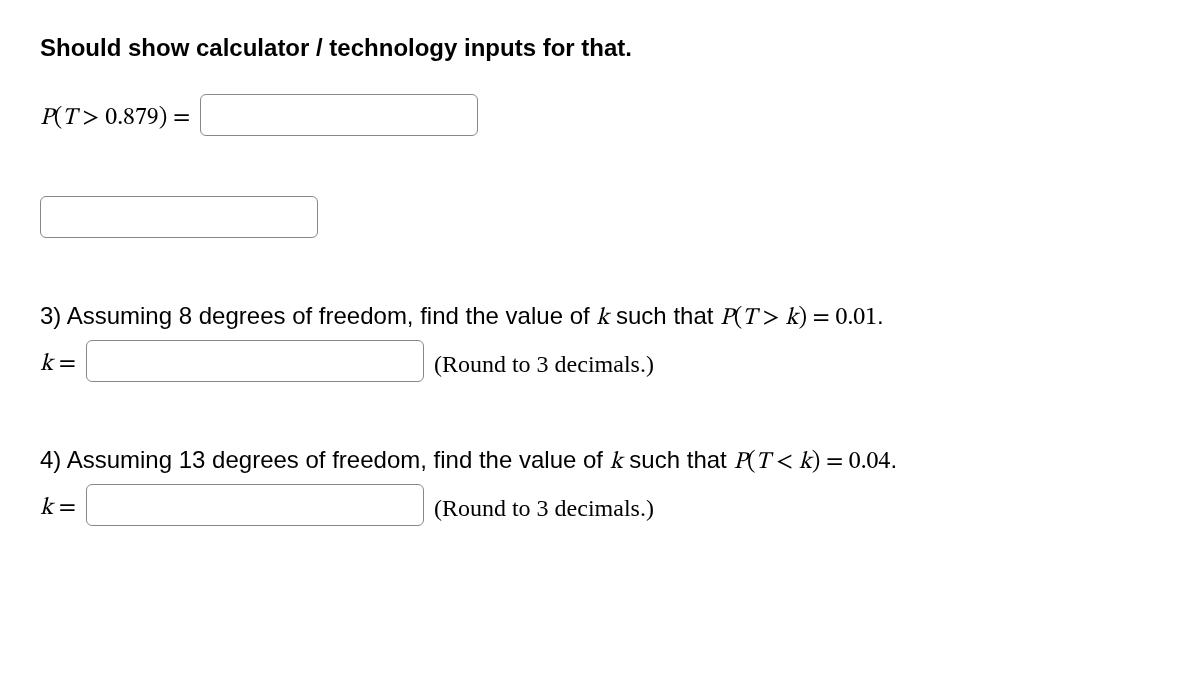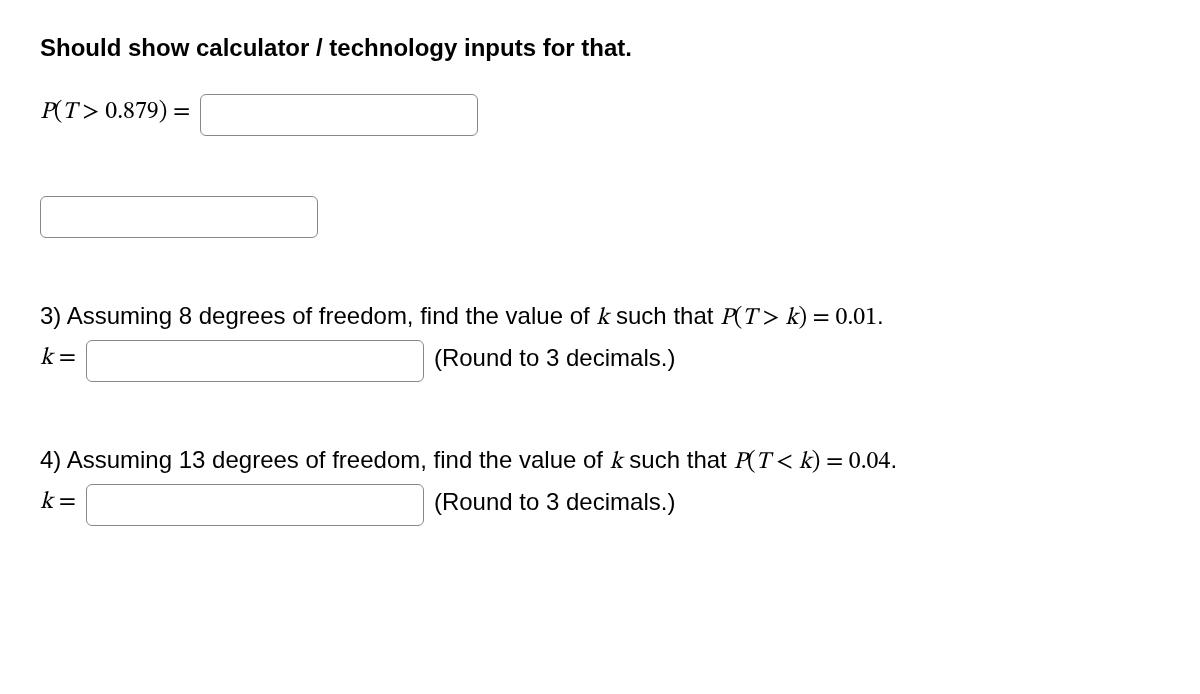--- a/index.html
+++ b/index.html
@@ -16,21 +16,21 @@
     margin-bottom: 28px;
   }
   .question {
     margin-bottom: 60px;
   }
   .q-line {
     margin-bottom: 4px;
   }
   .answer-line {
     display: flex;
-    align-items: flex-start;
+    align-items: flex-end;
     gap: 10px;
     flex-wrap: wrap;
   }
   .math {
     font-family: 'Cambria Math', 'STIX Two Math', 'Times New Roman', serif;
     font-style: italic;
     white-space: nowrap;
   }
   .math .upright {
     font-style: normal;
@@ -47,21 +47,21 @@
     height: 40px;
     width: 260px;
     font-size: 20px;
     padding: 0 8px;
     background: #fff;
   }
   .answer-input.wide {
     width: 320px;
   }
   .hint {
-    font-family: Liberation Sans, sans-serif;
+    font-family: Liberation Serif, serif;
     font-style: normal;
   }
 </style>
 </head>
 <body>
 
 <div class="heading">Should show calculator / technology inputs for that.</div>
 
 <div class="question">
   <div class="answer-line">

